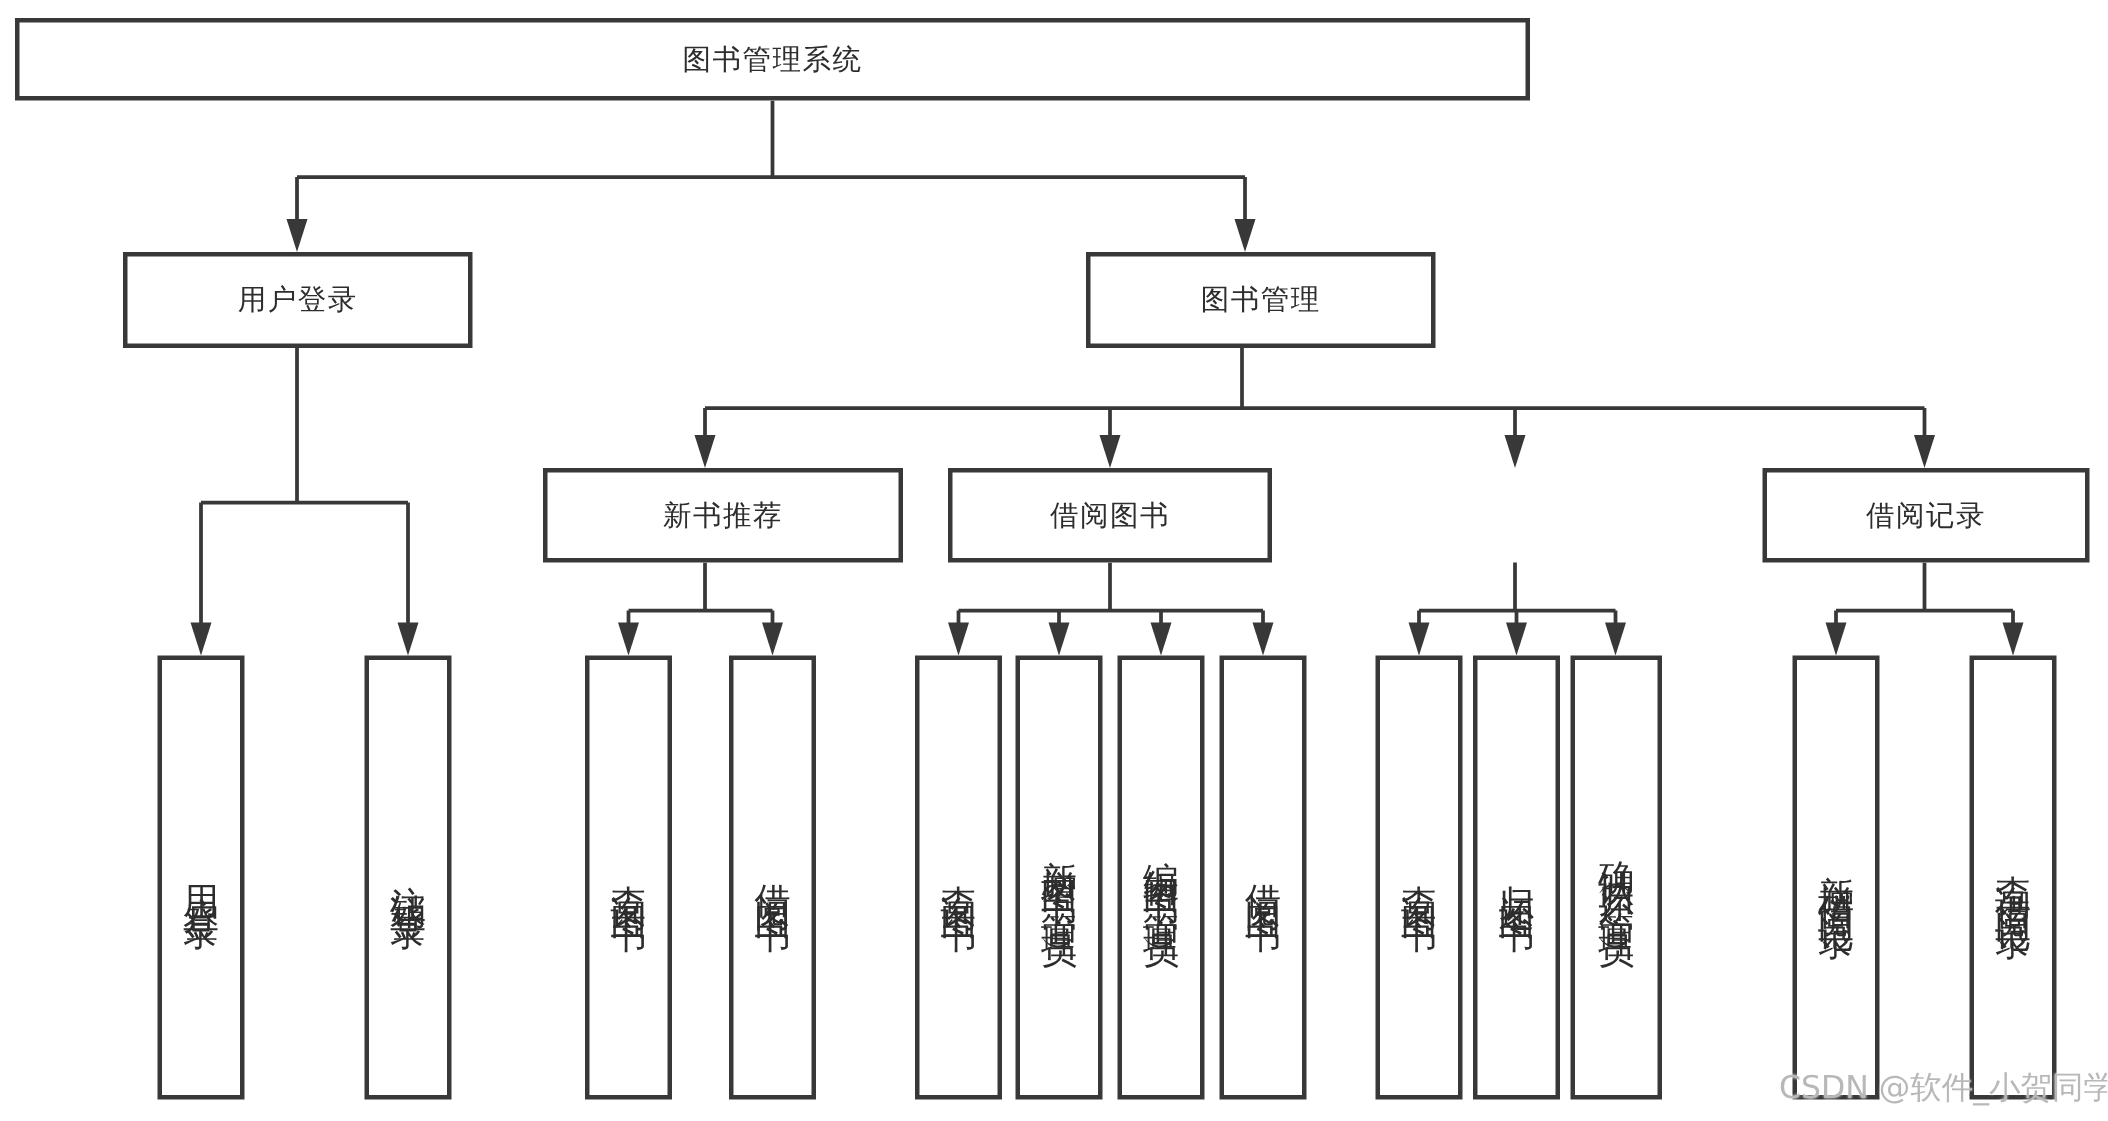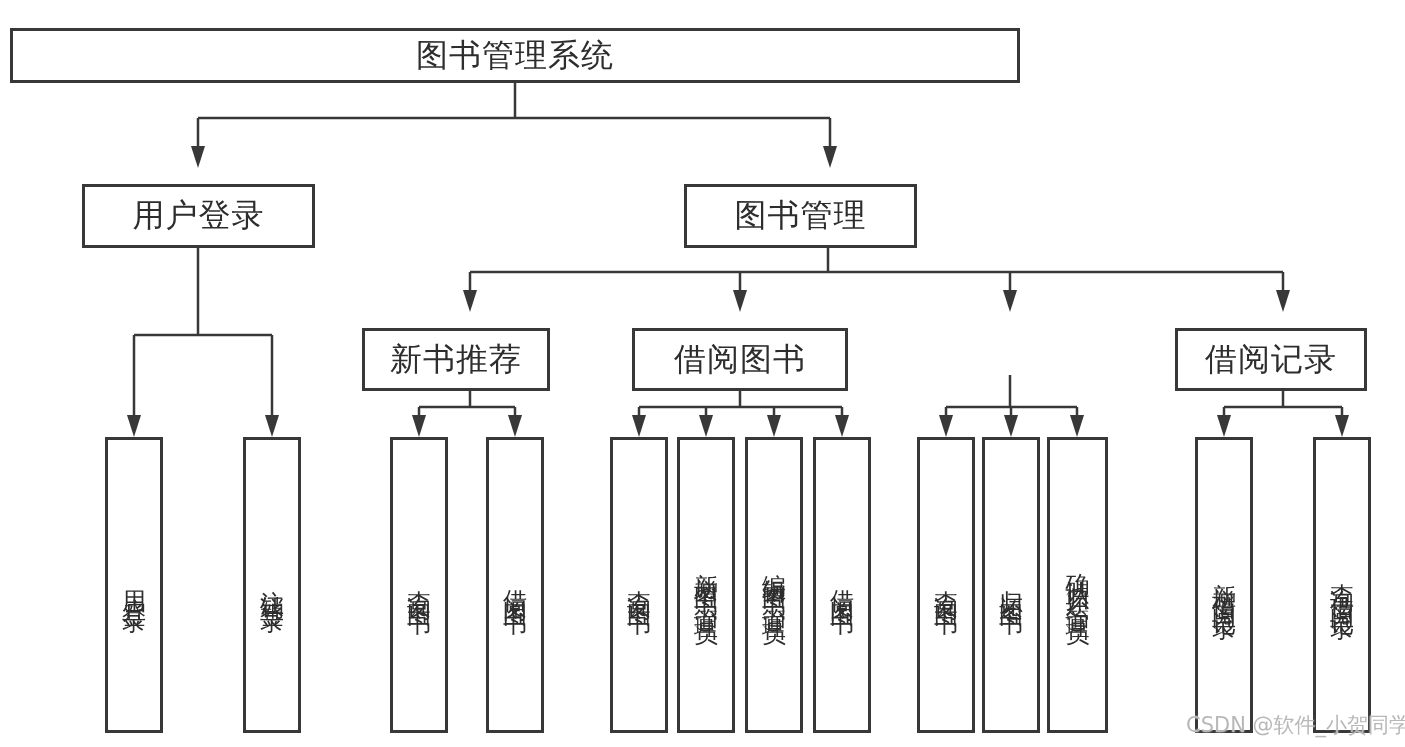--- a/index.html
+++ b/index.html
@@ -25,25 +25,24 @@
     color: var(--line);
     pointer-events: none;
   }
   .node {
     position: absolute;
     border: 3px solid var(--line);
     background: var(--background);
     display: flex;
     align-items: center;
     justify-content: center;
-    font-size: 32px;
+    font-size: 19px;
     color: var(--text);
     letter-spacing: 1px;
     z-index: 2;
-    margin-top: 16px;
   }
   .leaf {
     position: absolute;
     border: 3px solid var(--line);
     background: var(--background);
     display: flex;
     align-items: center;
     justify-content: center;
     z-index: 2;
   }
@@ -132,25 +131,25 @@
     </g>
     <g fill="currentColor" stroke="none">
       <polygon points="1217,415 1231,415 1224,437"></polygon>
       <polygon points="1335,415 1349,415 1342,437"></polygon>
     </g>
   </svg>
 
   <div class="node" style="left:10px; top:12px; width:1010px; height:55px;">图书管理系统</div>
 
   <div class="node" style="left:82px; top:168px; width:233px; height:64px;">用户登录</div>
-  <div class="node" style="left:684px; top:168px; width:233px; height:64px;text-align:right;">图书管理</div>
+  <div class="node" style="left:724px; top:168px; width:233px; height:64px;text-align:right;">图书管理</div>
 
-  <div class="node" style="left:362px; top:312px; width:188px; height:63px;">新书推荐</div>
+  <div class="node" style="left:362px; top:312px; width:240px; height:63px;">新书推荐</div>
   <div class="node" style="left:632px; top:312px; width:216px; height:63px;">借阅图书</div>
-  <div class="node" style="left:1175px; top:312px; width:192px; height:63px;">借阅记录</div>
+  <div class="node" style="left:1175px; top:312px; width:218px; height:63px;">借阅记录</div>
 
   <div class="leaf" style="left:105px; top:437px; width:58px; height:296px;">
     <span class="vtext">用户登录</span>
   </div>
   <div class="leaf" style="left:243px; top:437px; width:58px; height:296px;">
     <span class="vtext">注销登录</span>
   </div>
 
   <div class="leaf" style="left:390px; top:437px; width:58px; height:296px;">
     <span class="vtext">查询图书</span>

